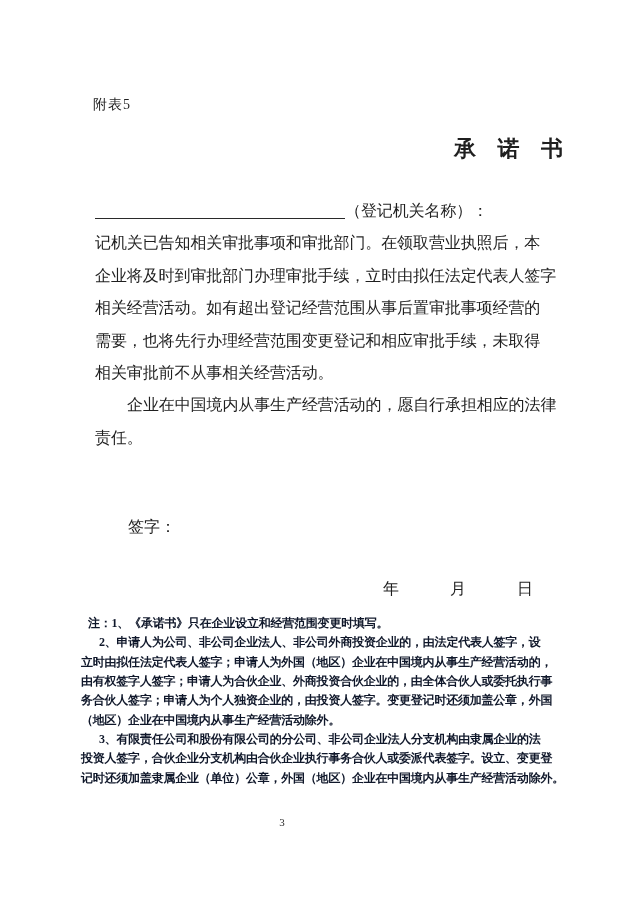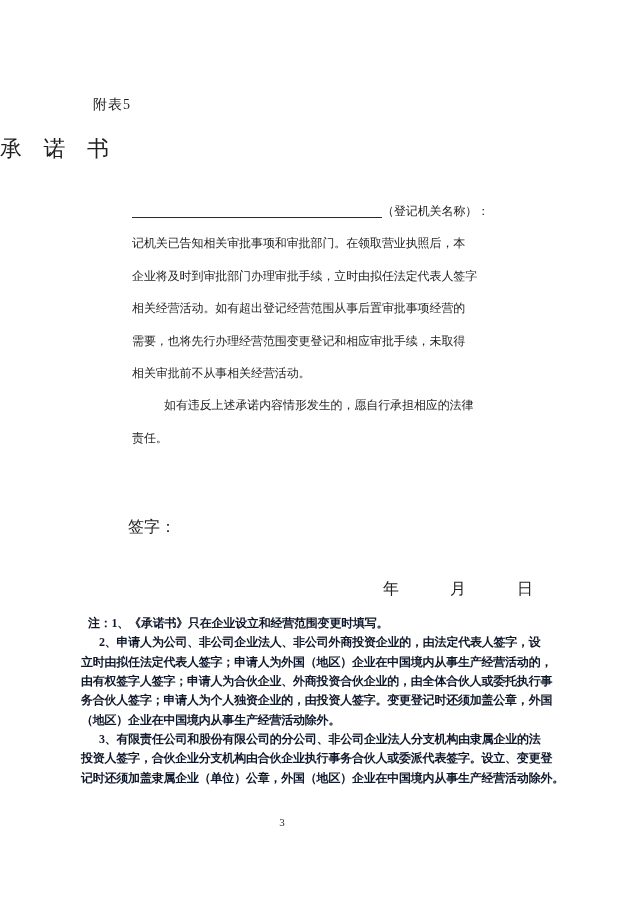--- a/index.html
+++ b/index.html
@@ -21,39 +21,38 @@
     left: 93px;
     top: 96px;
     font-size: 14px;
     letter-spacing: 1px;
   }
   .title {
     position: absolute;
     left: 0;
     top: 134px;
     width: 100%;
-    text-align: left;
+    text-align: right;
     font-size: 22px;
-    font-weight: normal;
+    font-weight: bold;
     word-spacing: 14px;
     letter-spacing: 1px;
   }
   .body-lines {
     position: absolute;
     left: 95px;
     top: 195px;
     width: 450px;
   }
   .body-line {
     height: 32.4px;
     line-height: 32.4px;
-    font-size: 12px;
+    font-size: 16px;
     letter-spacing: -0.1px;
     white-space: nowrap;
-    margin-left: 37px;
   }
   .indent-2 {
     padding-left: 32px;
   }
   .blank-line {
     display: inline-block;
     border-bottom: 1px solid #2a2a2a;
     height: 14px;
     vertical-align: -3px;
   }
@@ -122,21 +121,21 @@
 
   <div class="body-lines">
     <div class="body-line">
       <span class="blank-line blank-authority"></span><span>（登记机关名称）：</span>
     </div>
     <div class="body-line">记机关已告知相关审批事项和审批部门。在领取营业执照后，本</div>
     <div class="body-line">企业将及时到审批部门办理审批手续，立时由拟任法定代表人签字</div>
     <div class="body-line">相关经营活动。如有超出登记经营范围从事后置审批事项经营的</div>
     <div class="body-line">需要，也将先行办理经营范围变更登记和相应审批手续，未取得</div>
     <div class="body-line">相关审批前不从事相关经营活动。</div>
-    <div class="body-line indent-2">如有违反上述承诺内容情形发生的，愿自行承担相应的法律</div>
+    <div class="body-line indent-2">企业在中国境内从事生产经营活动的，愿自行承担相应的法律</div>
     <div class="body-line">责任。</div>
   </div>
 
   <div class="signature">签字：</div>
 
   <div class="date-row">
     <span>年</span>
     <span>月</span>
     <span>日</span>
   </div>

